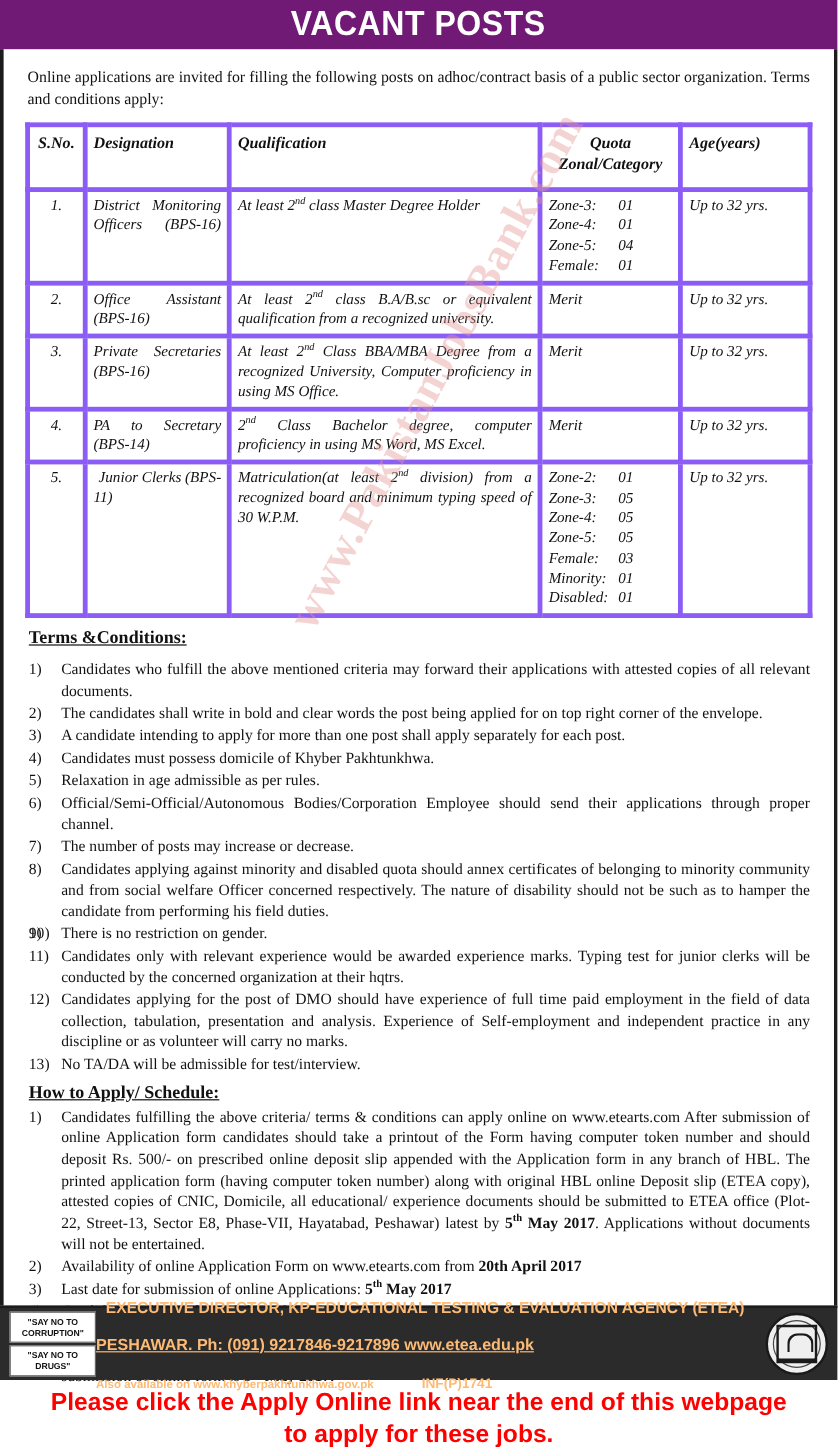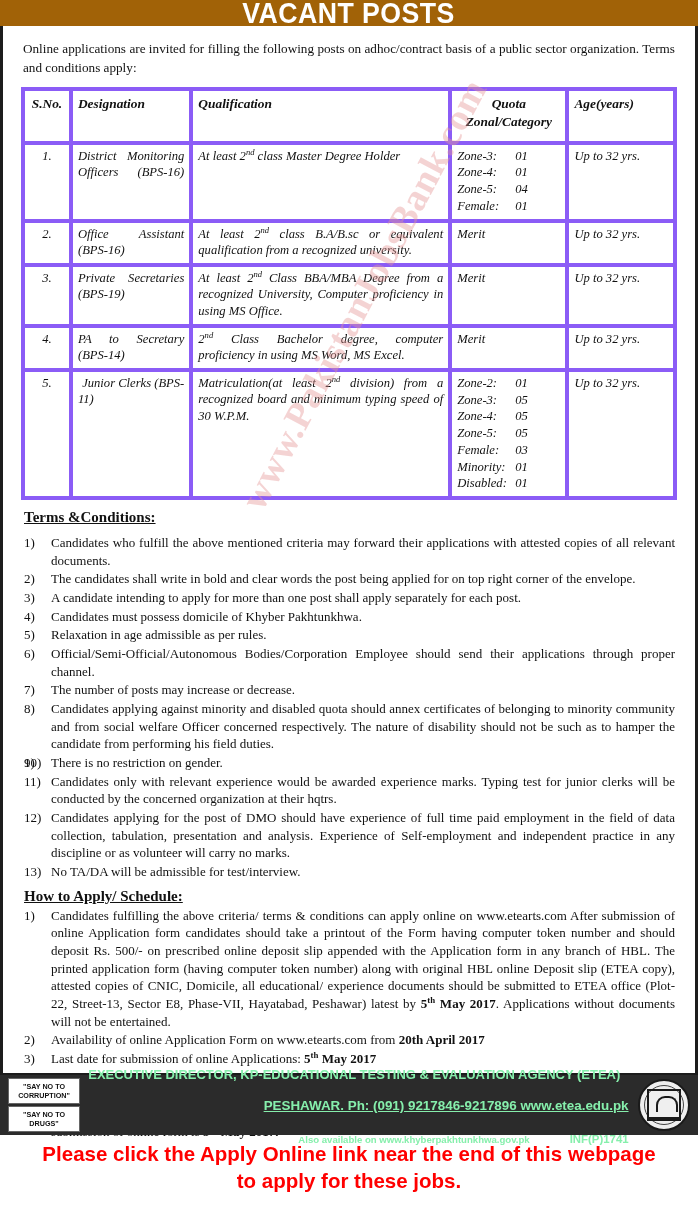--- a/index.html
+++ b/index.html
@@ -10,22 +10,22 @@
     background: #ffffff;
     font-family: "Liberation Serif", serif;
     color: #111111;
     overflow: hidden;
     position: relative;
   }
 
   
   .title-band {
     width: 698px;
-    height: 26px;
-    background: #a16207;
+    height: 41px;
+    background: #701a75;
     display: flex;
     align-items: center;
     justify-content: center;
   }
   .title-band .title-text {
     color: #ffffff;
     font-family: "Liberation Sans", sans-serif;
     font-weight: bold;
     font-size: 29px;
     letter-spacing: 0.5px;
@@ -169,23 +169,23 @@
     font-weight: bold;
     text-align: center;
     line-height: 1.25;
     padding: 3px 1px;
     border: 1px solid #666;
   }
   .footer-center {
     flex: 1;
     display: flex;
     flex-direction: column;
-    align-items: flex-end;
-    justify-content: center;
-    color: #86efac;
+    align-items: flex-start;
+    justify-content: center;
+    color: #fdba74;
     font-family: "Liberation Sans", sans-serif;
     padding-top: 2px;
   }
   .f-line1 {
     font-size: 13.4px;
     font-weight: bold;
     white-space: nowrap;
     transform: scaleX(0.97);
   }
   .f-line2 {
@@ -323,21 +323,21 @@
         <td class="c-quota" style="text-align:left">
           <div class="quota-line">
               <span class="q-label">Merit</span>
             </div>
         </td>
         <td class="c-age">Up to 32 yrs.</td>
       </tr>
 
       <tr>
         <td class="c-sno">3.</td>
-        <td class="c-desig"><span>Private Secretaries (BPS-19)</span></td>
+        <td class="c-desig"><span>Private Secretaries (BPS-16)</span></td>
         <td class="c-qual"><span>At least 2</span><sup>nd</sup><span> Class BBA/MBA Degree from a recognized University, Computer proficiency in using MS Office.</span></td>
         <td class="c-quota" style="text-align:left">
           <div class="quota-line">
               <span class="q-label">Merit</span>
             </div>
         </td>
         <td class="c-age">Up to 32 yrs.</td>
       </tr>
 
       <tr>

